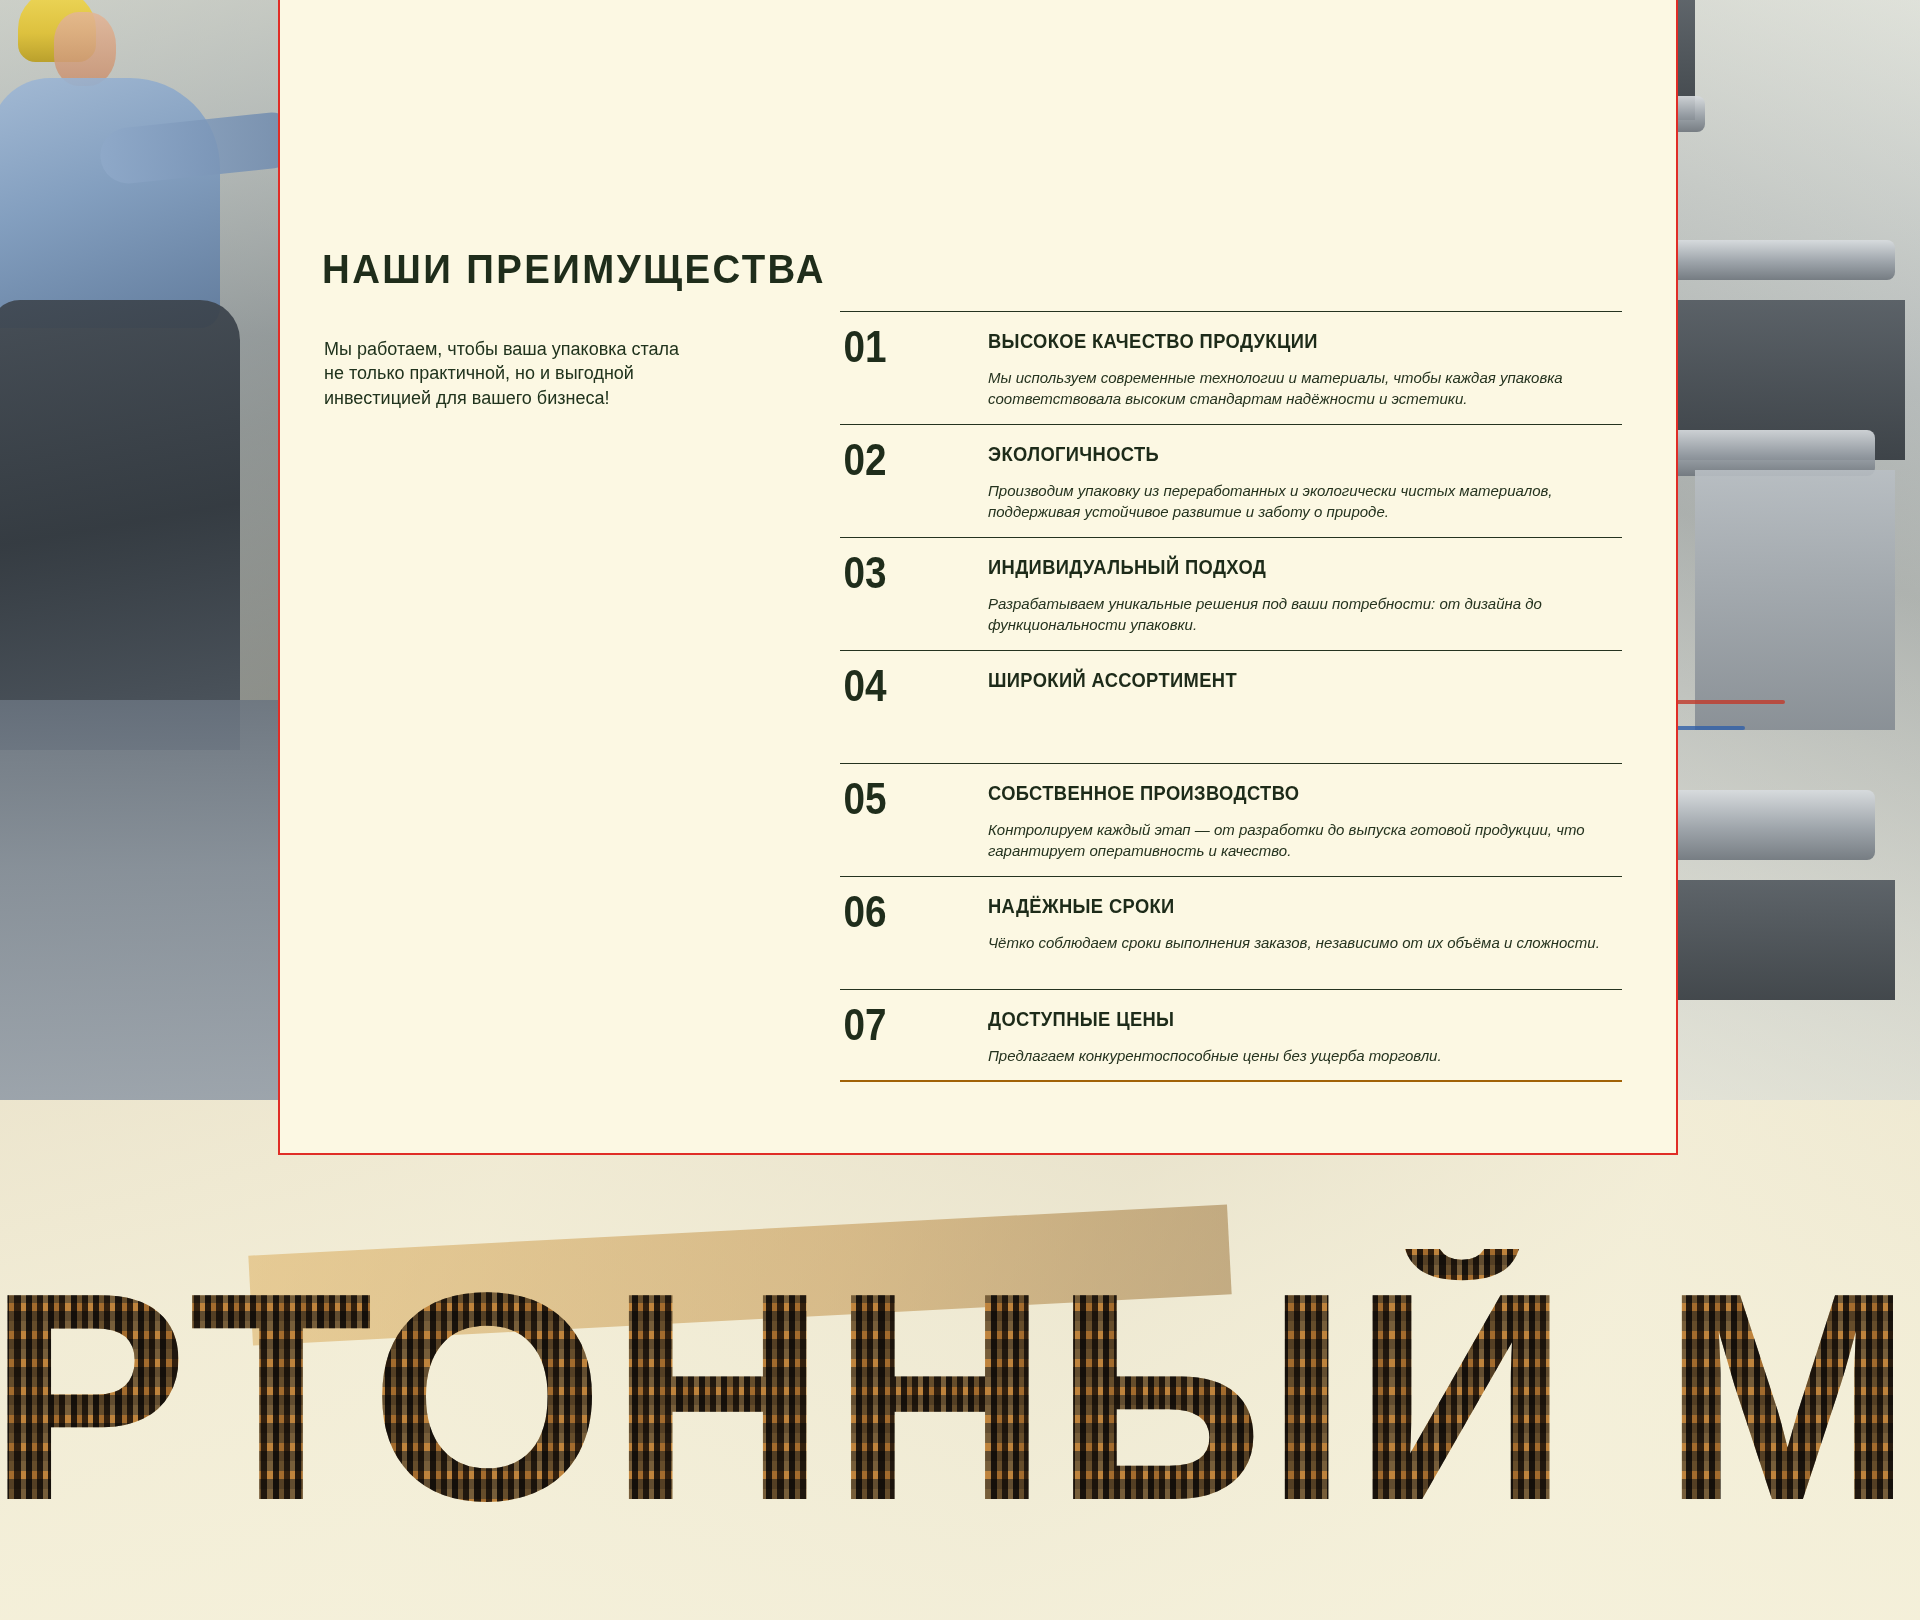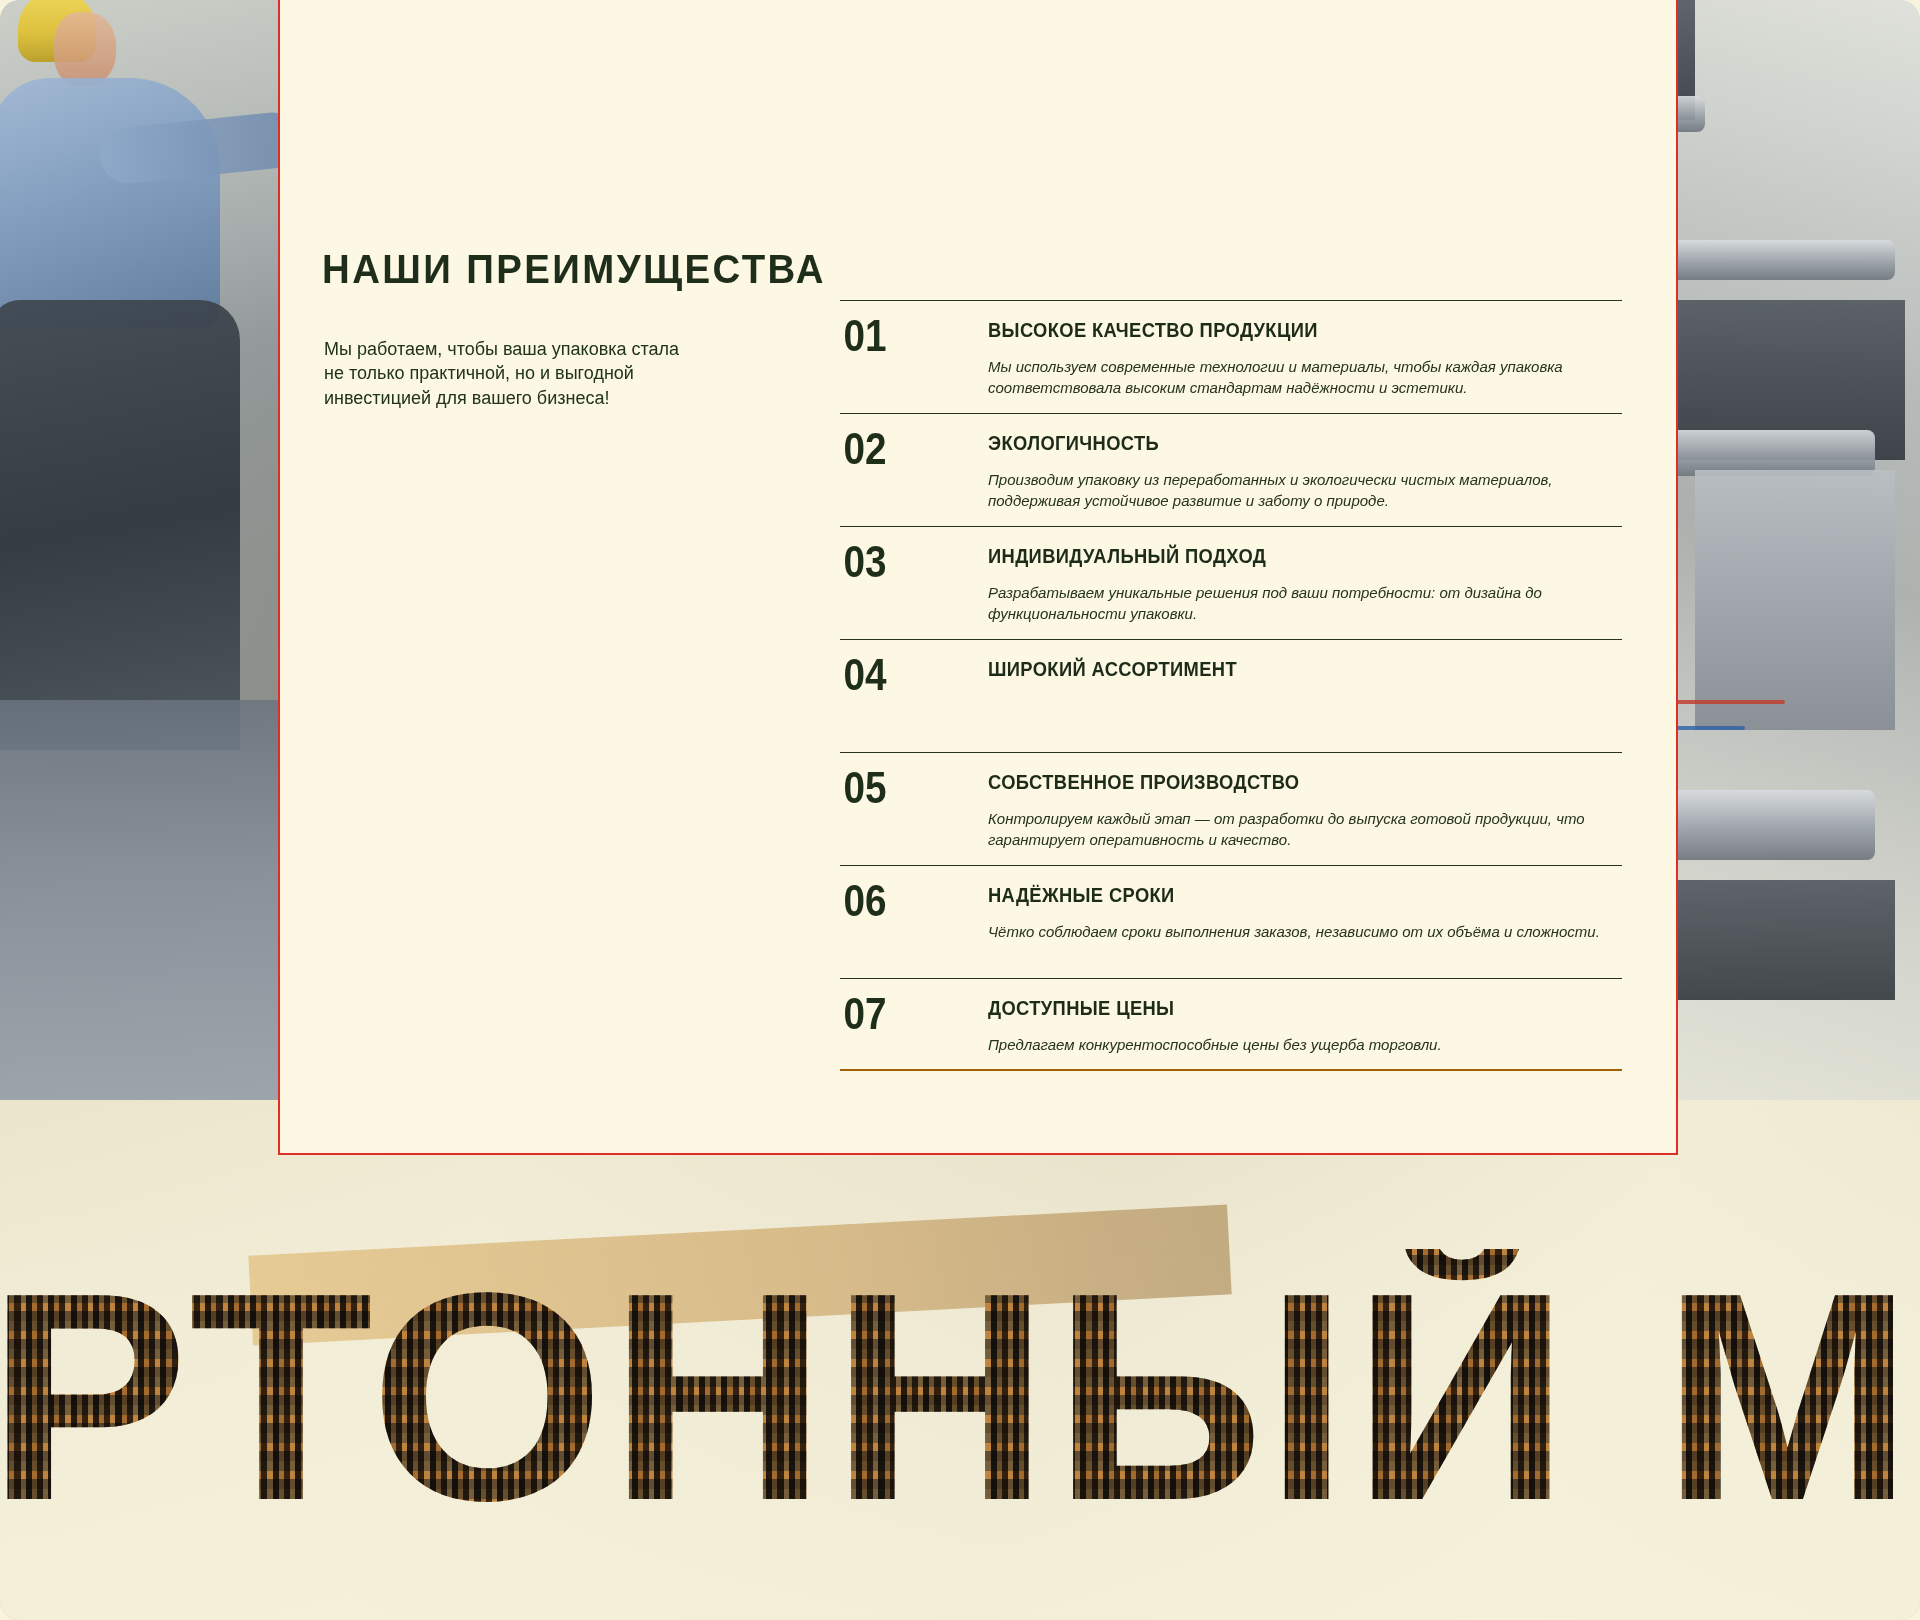--- a/index.html
+++ b/index.html
@@ -11,21 +11,20 @@
     background: #f7f3dd;
     font-family: "Liberation Sans", sans-serif;
   }
 
   #page {
     position: relative;
     width: 1920px;
     height: 1620px;
     background: #f5f1d8;
     overflow: hidden;
-    border-radius: 20px;
   }
 
   
   .bg-photo-left {
     position: absolute;
     left: 0; top: 0;
     width: 290px; height: 1120px;
     background:
       linear-gradient(180deg, rgba(245,241,216,0.55) 0%, rgba(245,241,216,0.35) 30%, rgba(245,241,216,0.55) 100%),
       linear-gradient(160deg, #9aa6b4 0%, #7d8b9c 18%, #55606d 42%, #3b434d 65%, #6e7783 100%);
@@ -181,21 +180,21 @@
     left: 44px; top: 365px;
     width: 380px;
     font-size: 18px;
     line-height: 1.35;
     color: #20331d;
   }
 
   
   .adv-list {
     position: absolute;
-    left: 560px; top: 328px;
+    left: 560px; top: 339px;
     width: 782px;
   }
   .adv-row {
     display: flex;
     border-top: 1px solid #25331f;
     padding: 12px 0 14px 0;
     min-height: 113px;
   }
   .adv-row:last-child { border-bottom: 2px solid #a16207; min-height: 86px; }
 

